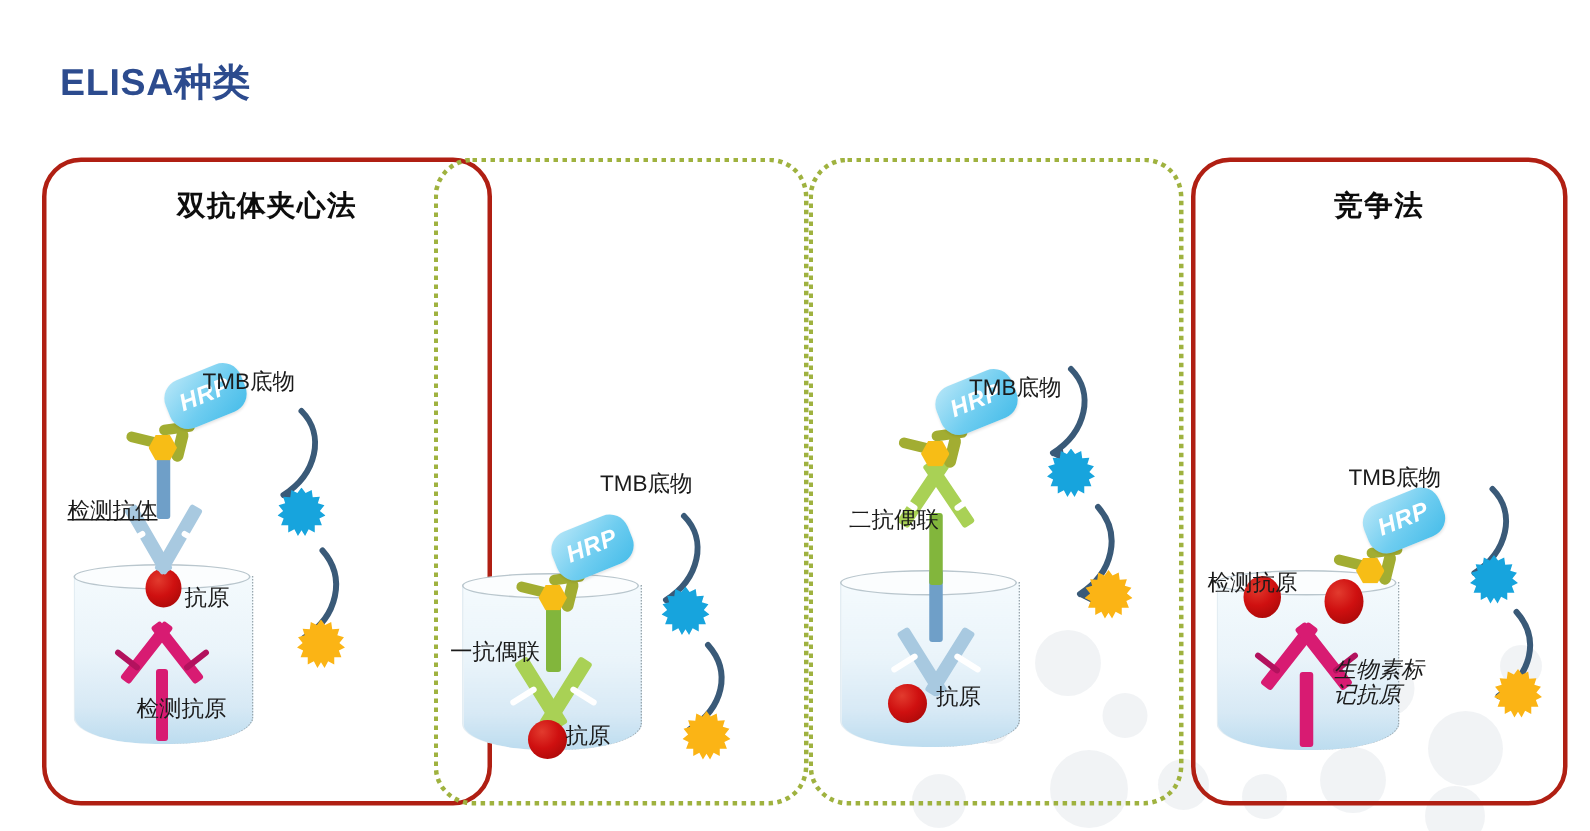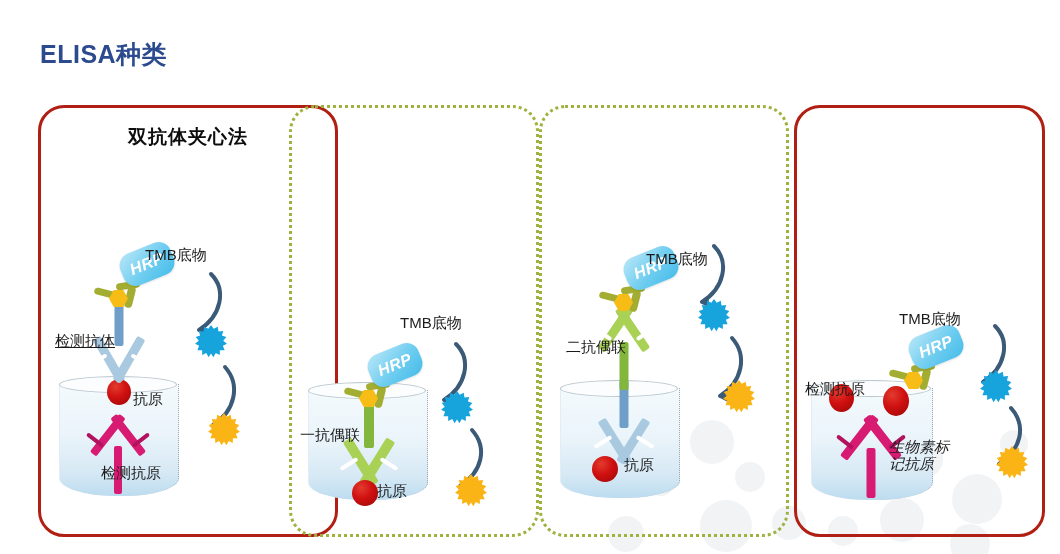--- a/index.html
+++ b/index.html
@@ -119,21 +119,21 @@
   <div class="bubble" style="left:1000px;top:430px;width:28px;height:28px;"></div>
   <div class="bubble" style="left:828px;top:516px;width:30px;height:30px;"></div>
   <div class="bubble" style="left:950px;top:524px;width:40px;height:40px;"></div>
   <div class="bubble" style="left:608px;top:516px;width:36px;height:36px;"></div>
 </div>
 
 <div class="page-title">ELISA种类</div>
 
 <div class="panels">
 
-  <div class="panel solid" style="left:38px;width:300px;">
+  <div class="panel solid" style="left:28px;width:300px;">
     <div class="panel-title">双抗体夹心法</div>
     <div class="stage">
 
       <div class="well" style="left:18px;top:268px;width:118px;height:120px;">
         <div class="body"></div>
           <div class="rim"></div>
       </div>
 
       <div class="ab" style="left:40px;top:296px;width:74px;height:90px;">
         <i class="stem" style="bottom:0;width:8px;height:48px;background:#d81b72;"></i>
@@ -276,20 +276,21 @@
       </svg>
       <div class="star orange" style="left:180px;top:272px;"></div>
 
       <div class="lbl" style="left:104px;top:142px;">TMB底物</div>
       <div class="lbl" style="left:24px;top:230px;">二抗偶联</div>
       <div class="lbl" style="left:82px;top:348px;">抗原</div>
     </div>
   </div>
 
   <div class="panel solid" style="left:794px;width:251px;">
+    <div class="panel-title">竞争法</div>
     <div class="stage">
 
       <div class="well" style="left:14px;top:272px;width:120px;height:120px;">
         <div class="body"></div>
           <div class="rim"></div>
       </div>
 
       <div class="ab" style="left:32px;top:298px;width:84px;height:92px;">
         <i class="stem" style="bottom:0;width:9px;height:50px;background:#d81b72;"></i>
         <i class="armL" style="left:10px;bottom:40px;width:9px;height:52px;background:#d81b72;transform:rotate(38deg);"></i>

